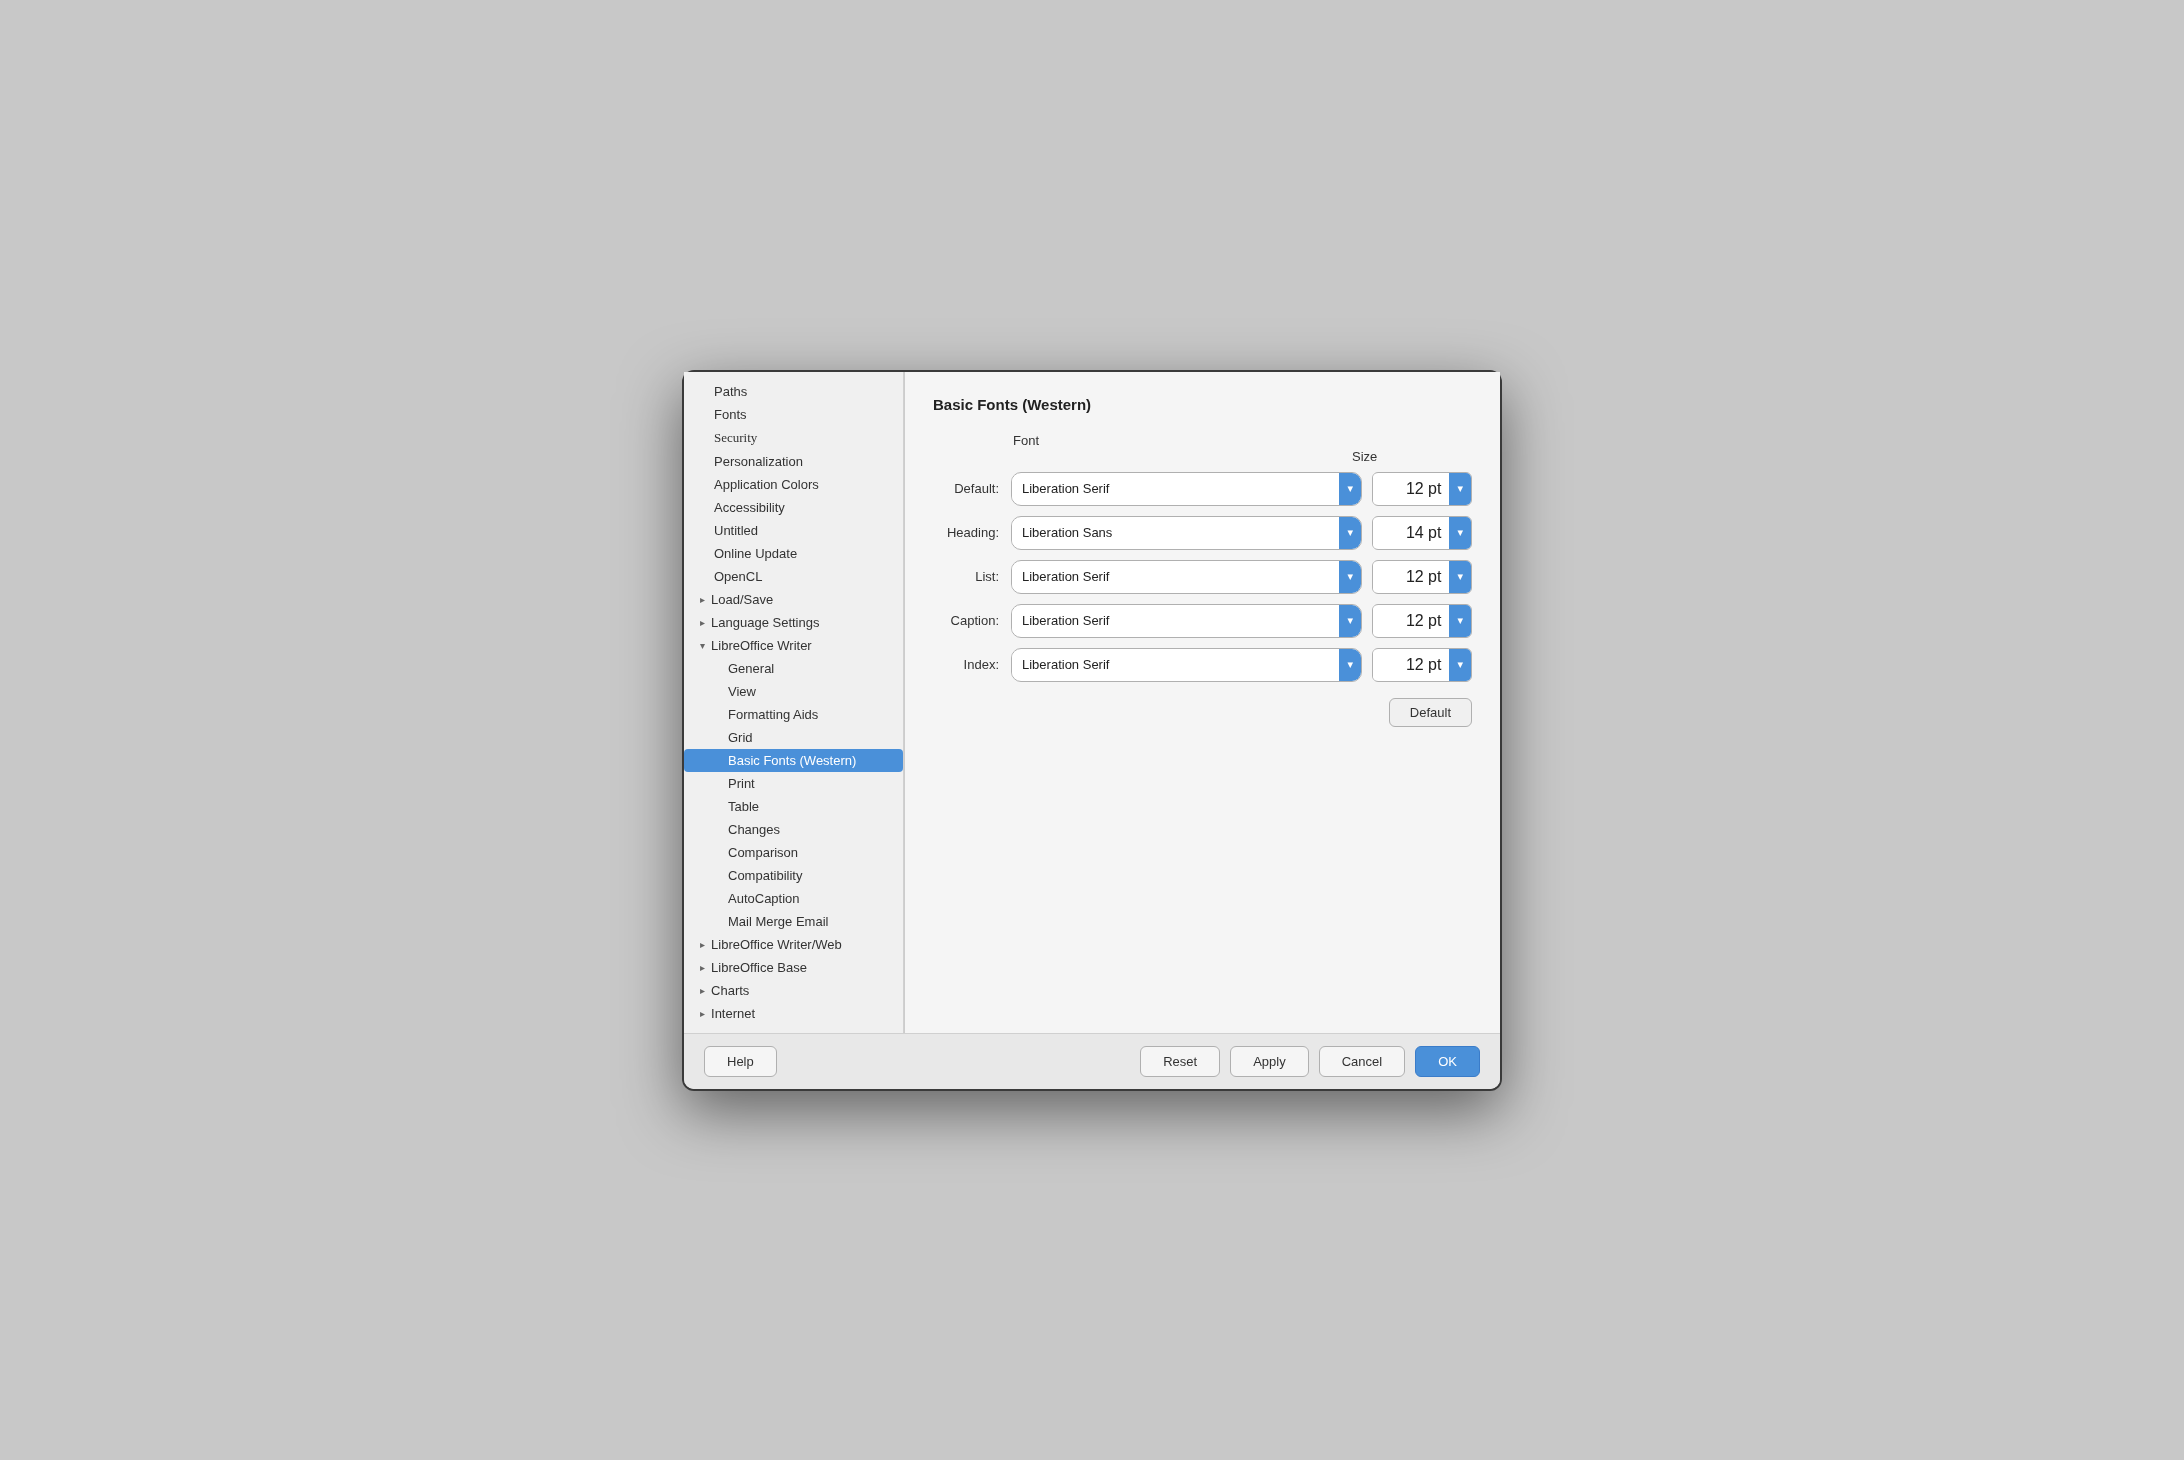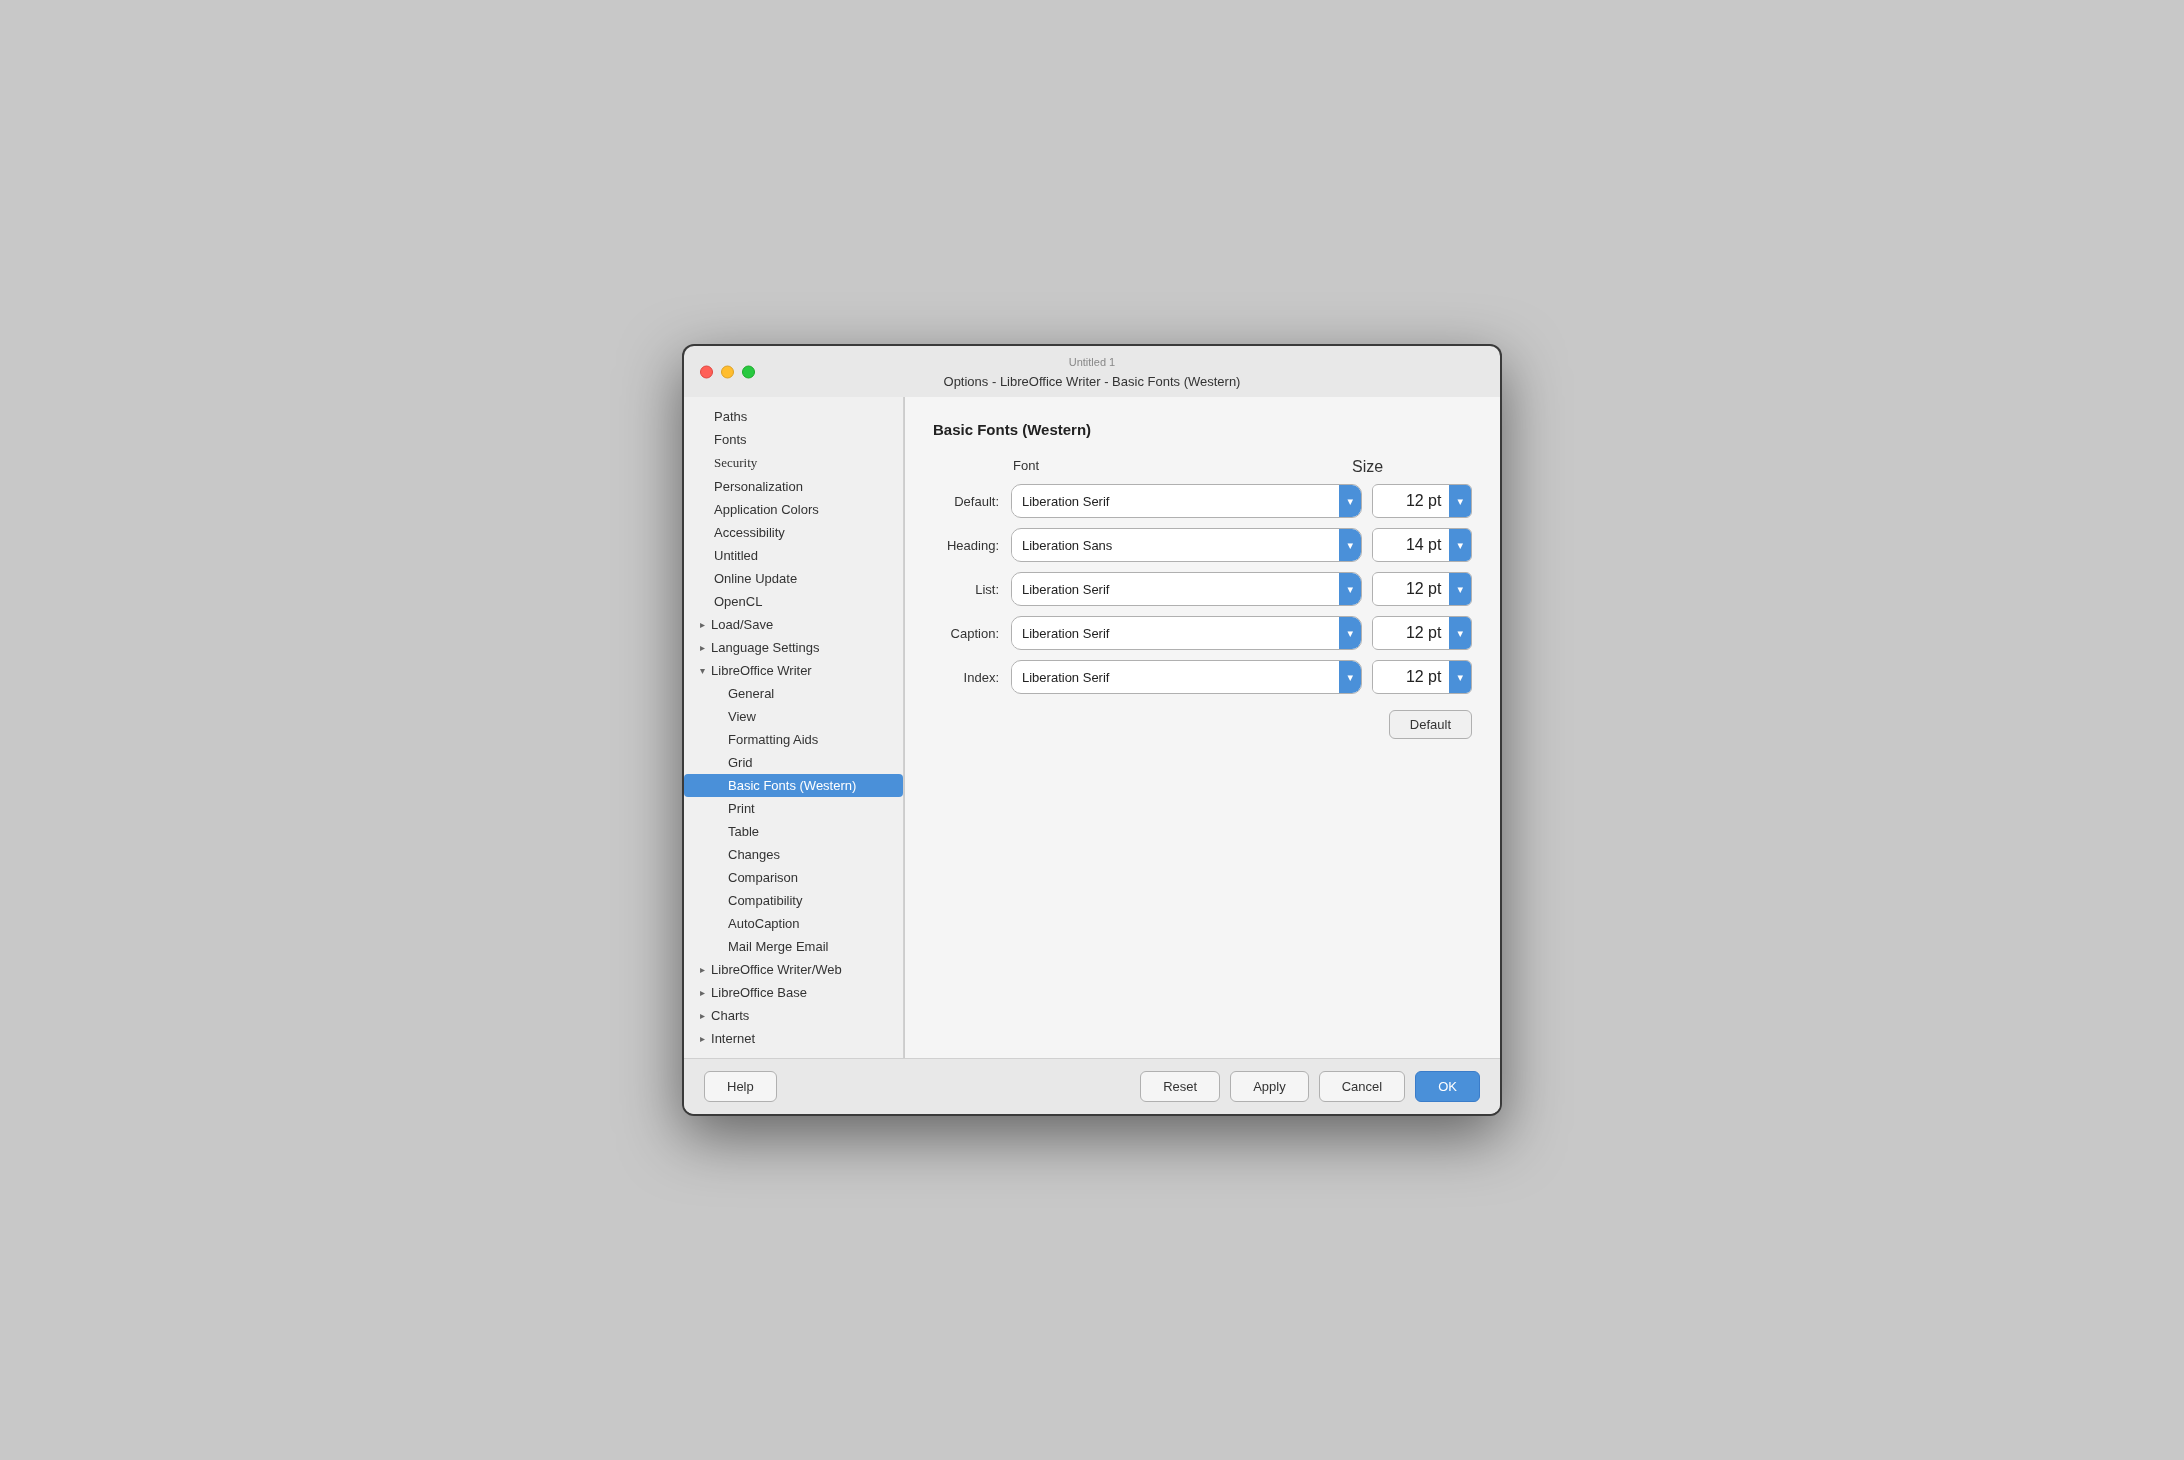--- a/index.html
+++ b/index.html
@@ -104,21 +104,21 @@
     }
     .fonts-table {
       width: 100%;
     }
     .fonts-header {
       display: flex;
       margin-bottom: 8px;
       padding-left: 80px;
     }
     .col-font { flex: 1; font-weight: 500; color: #333; font-size: 13px; }
-    .col-size { width: 120px; font-weight: 500; color: #333; font-size: 16px; }
+    .col-size { width: 120px; font-weight: 500; color: #333; font-size: 13px; margin-top: 16px; }
     .font-row {
       display: flex;
       align-items: center;
       margin-bottom: 10px;
     }
     .font-label {
       width: 78px;
       font-size: 13px;
       color: #333;
       text-align: right;
@@ -227,29 +227,20 @@
     }
     .divider-v {
       width: 1px;
       background: #ccc;
     }
   </style>
 </head>
 <body>
 
 <div class="window-bg">
-  <div class="title-bar">
-    <div class="traffic-lights">
-      <div class="tl tl-red"></div>
-      <div class="tl tl-yellow"></div>
-      <div class="tl tl-green"></div>
-    </div>
-    <div class="title-bar-bg-text">Untitled 1</div>
-    <div class="dialog-title">Options - LibreOffice Writer - Basic Fonts (Western)</div>
-  </div>
   <div class="dialog-body">
     <div class="dialog-main">
       <div class="sidebar-container">
         <div class="sidebar" id="sidebar">
 
         <div class="sidebar-item" style="padding-left: 30px;">
               <span>Paths</span>
             </div>
             <div class="sidebar-item" style="padding-left: 30px;">
               <span>Fonts</span>

